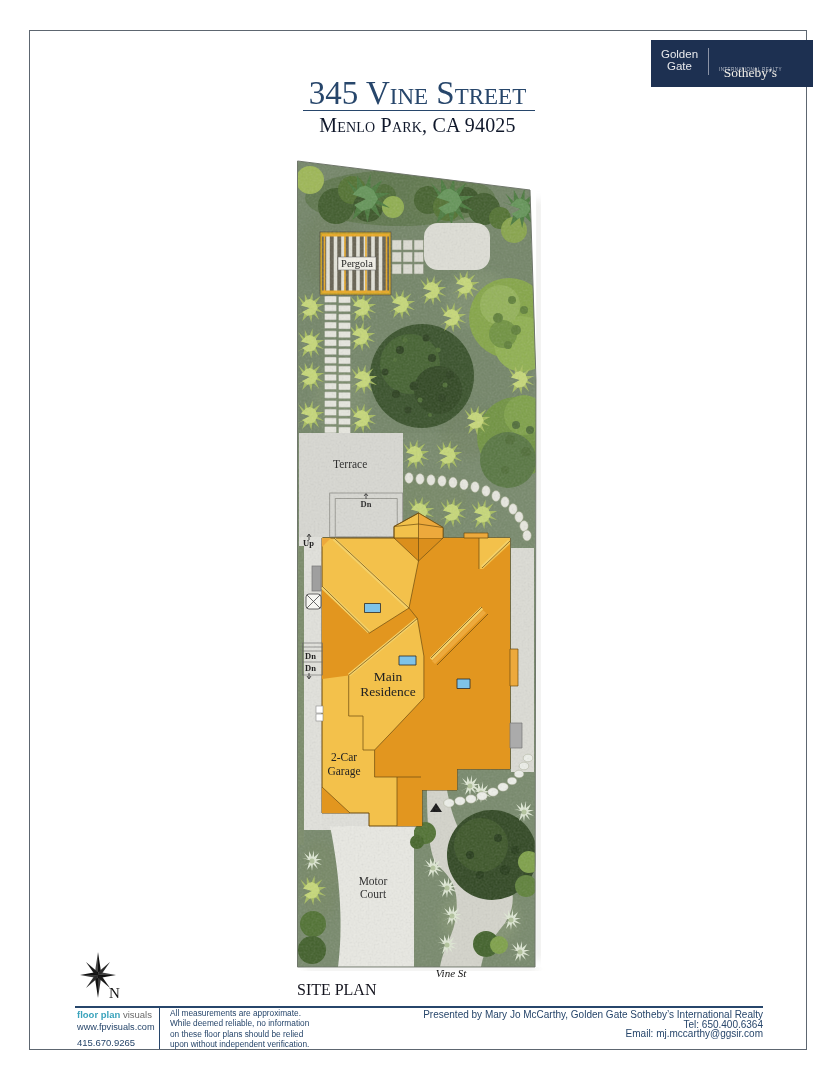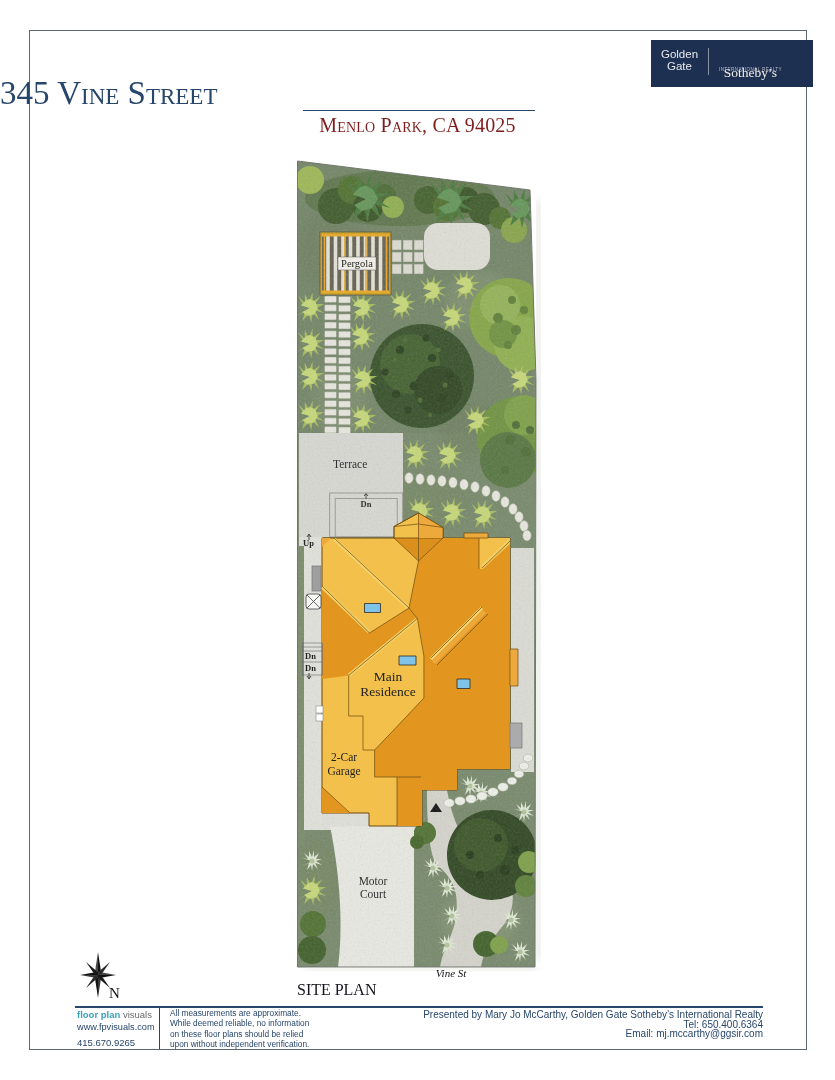--- a/index.html
+++ b/index.html
@@ -4,25 +4,25 @@
 <style>
   html,body{margin:0;padding:0;background:#ffffff;}
   body{width:835px;height:1080px;position:relative;font-family:"Liberation Sans",sans-serif;overflow:hidden;}
   .abs{position:absolute;}
 </style>
 </head>
 <body>
 
 <div class="abs" style="left:29px;top:30px;width:776px;height:1018px;border:1px solid #5d6670;"></div>
 
-<div class="abs" style="left:0;top:77px;width:835px;font-family:'Liberation Serif',serif;font-variant:small-caps;font-size:33px;letter-spacing:0;color:#27466b;line-height:1;">345 Vine Street</div>
+<div class="abs" style="left:0;top:77px;width:835px;text-align:center;font-family:'Liberation Serif',serif;font-variant:small-caps;font-size:33px;letter-spacing:0;color:#27466b;line-height:1;">345 Vine Street</div>
 
 <div class="abs" style="left:303px;top:110px;width:232px;height:1px;background:#27466b;"></div>
 
-<div class="abs" style="left:0;top:114px;width:835px;text-align:center;font-family:'Liberation Serif',serif;font-variant:small-caps;font-size:20px;letter-spacing:0.2px;color:#7f1d1d;">Menlo Park, CA 94025</div>
+<div class="abs" style="left:0;top:114px;width:835px;text-align:center;font-family:'Liberation Serif',serif;font-variant:small-caps;font-size:20px;letter-spacing:0.2px;color:#0f172a;">Menlo Park, CA 94025</div>
 
 <div class="abs" style="left:651px;top:40px;width:162px;height:47px;background:#1d3051;">
 
   <div class="abs" style="left:0px;top:9px;width:57px;text-align:center;color:#e8e9ec;font-size:11.5px;line-height:11.5px;">Golden<br>Gate</div>
 
   <div class="abs" style="left:56.5px;top:8px;width:1px;height:27px;background:#8b93a6;"></div>
 
   <div class="abs" style="left:62px;top:9px;width:75px;text-align:center;color:#f3f0e9;font-family:'Liberation Serif',serif;font-size:13.5px;margin-top:16px;">Sotheby’s</div>
 
   <div class="abs" style="left:62px;top:26.5px;width:75px;text-align:center;color:#b9bfcb;font-size:4.6px;letter-spacing:0.4px;">INTERNATIONAL REALTY</div>

